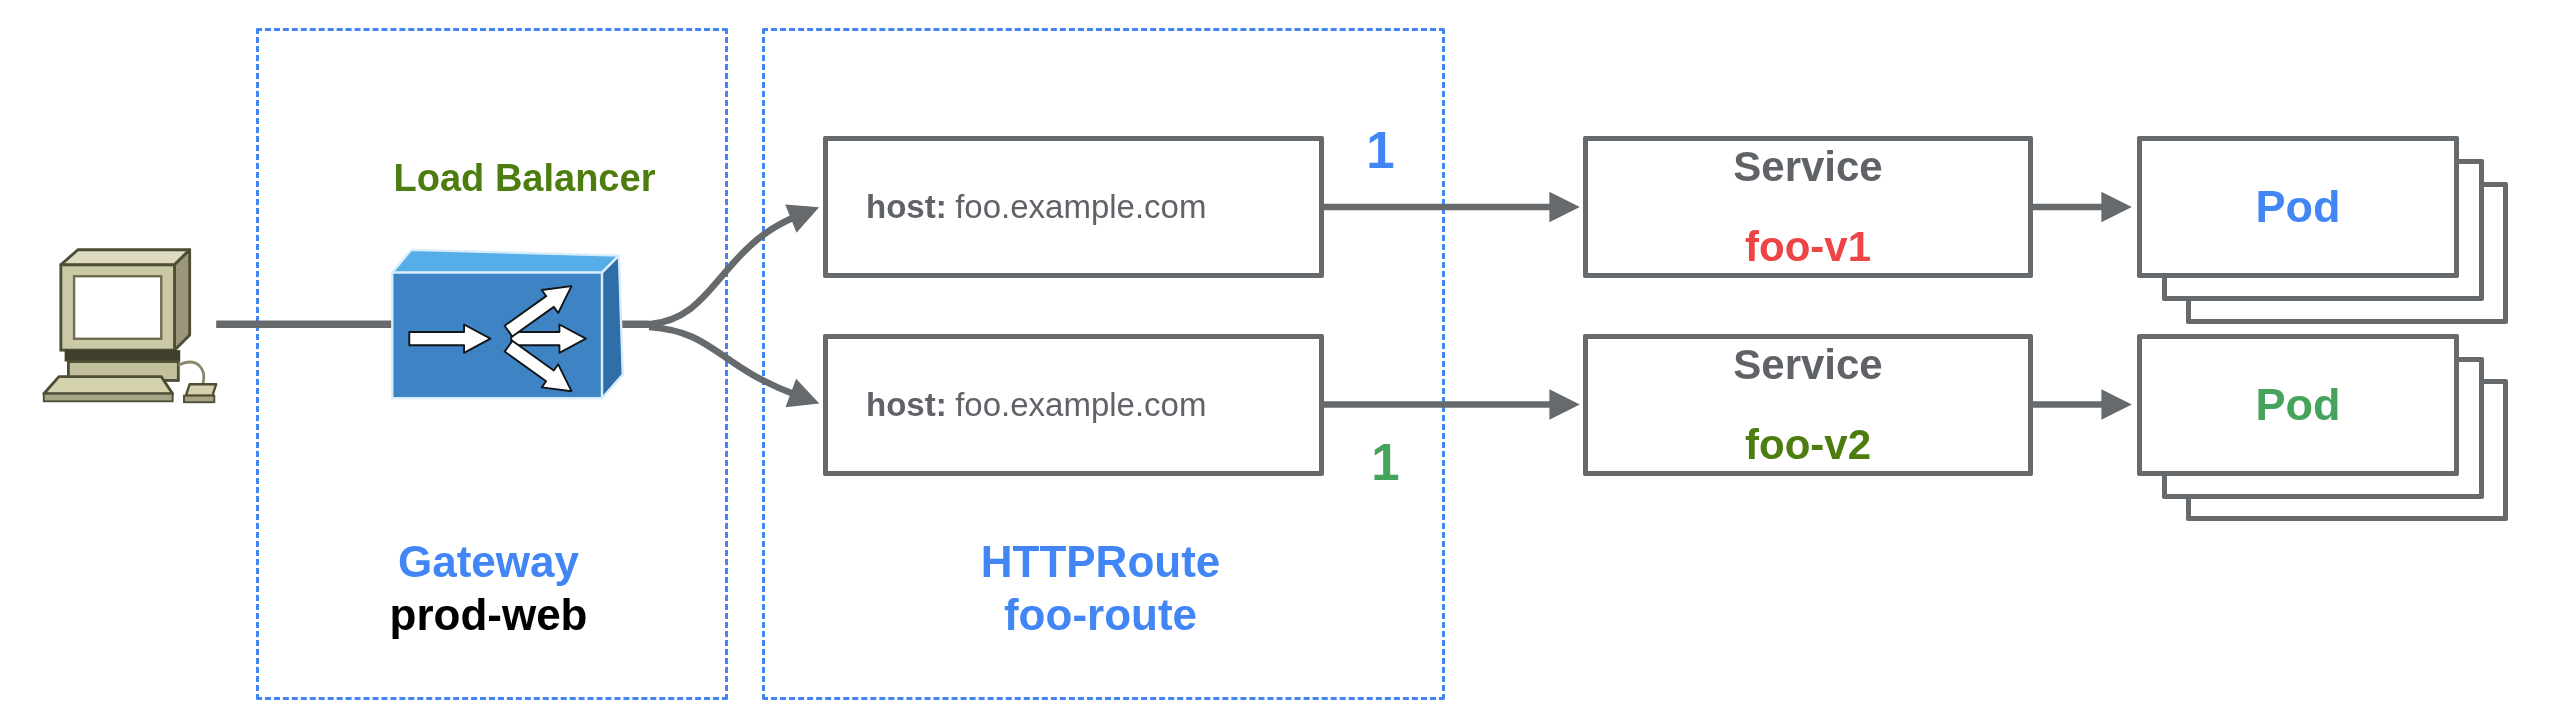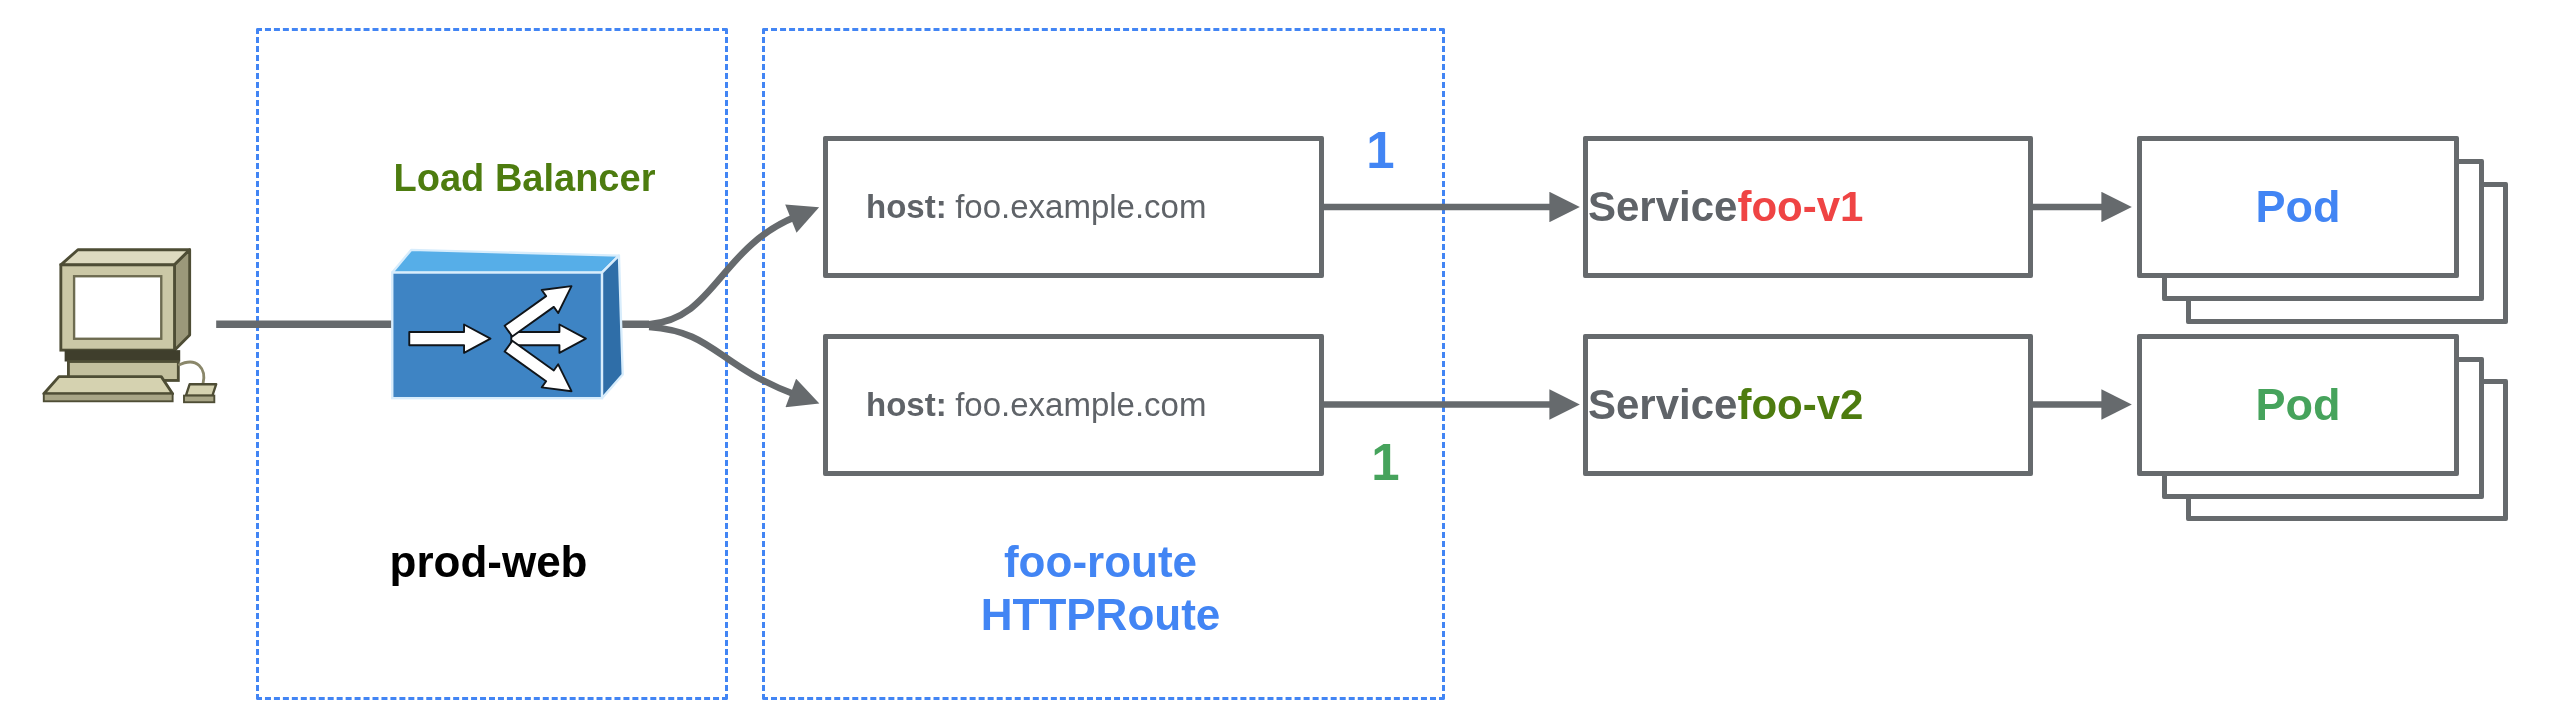--- a/index.html
+++ b/index.html
@@ -41,21 +41,21 @@
     display:flex;flex-direction:column;justify-content:center;
     padding-left:38px;
     font-size:33px;line-height:46px;color:#5F6368;
   }
   .rule-box .key{font-weight:bold;}
   .rule-box .val{margin-left:8.5px;}
   #rule-1{left:823px;top:136px;width:501px;height:142px;}
   #rule-2{left:823px;top:334px;width:501px;height:142px;}
 
   .service-box{
-    display:flex;flex-direction:row;justify-content:flex-start;align-items:center;
+    display:flex;flex-direction:column;justify-content:space-between;align-items:center;
     font-size:42px;font-weight:bold;line-height:52px;
   }
   .service-kind{color:#5F6368;}
   #service-1{left:1583px;top:136px;width:450px;height:142px;}
   #service-2{left:1583px;top:334px;width:450px;height:142px;}
 
   
   .pod-layer{position:absolute;background:#fff;border:5.7px solid #666a6d;border-radius:1.9px;box-sizing:border-box;width:322px;height:142px;}
   .pod-front{display:flex;align-items:center;justify-content:center;font-size:45px;font-weight:bold;}
   #pod-stack-1 .l3{left:2186px;top:182px;z-index:3;}
@@ -143,26 +143,27 @@
       <g transform="translate(125,104) rotate(35.5)">
         <path d="M0,-7 H54 V-15 L82,0 L54,15 V7 H0 Z"></path>
       </g>
     </g>
   </svg>
 </div>
 
 <div class="lb-title">Load Balancer</div>
 
 <div class="res-label" id="gateway-label">
+  <div style="color: rgb(66, 133, 244);">Gateway</div>
   <div style="color: #000000;">prod-web</div>
 </div>
 
 <div class="res-label" id="httproute-label">
+  <div style="color: rgb(66, 133, 244);">HTTPRoute</div>
   <div style="color: rgb(66, 133, 244);">foo-route</div>
-  <div style="color: rgb(66, 133, 244);">HTTPRoute</div>
 </div>
 
 <div class="node rule-box" id="rule-1">
   <div><span class="key">host:</span><span class="val">foo.example.com</span></div>
 </div>
 
 <div class="node rule-box" id="rule-2">
   <div><span class="key">host:</span><span class="val">foo.example.com</span></div>
 </div>
 

